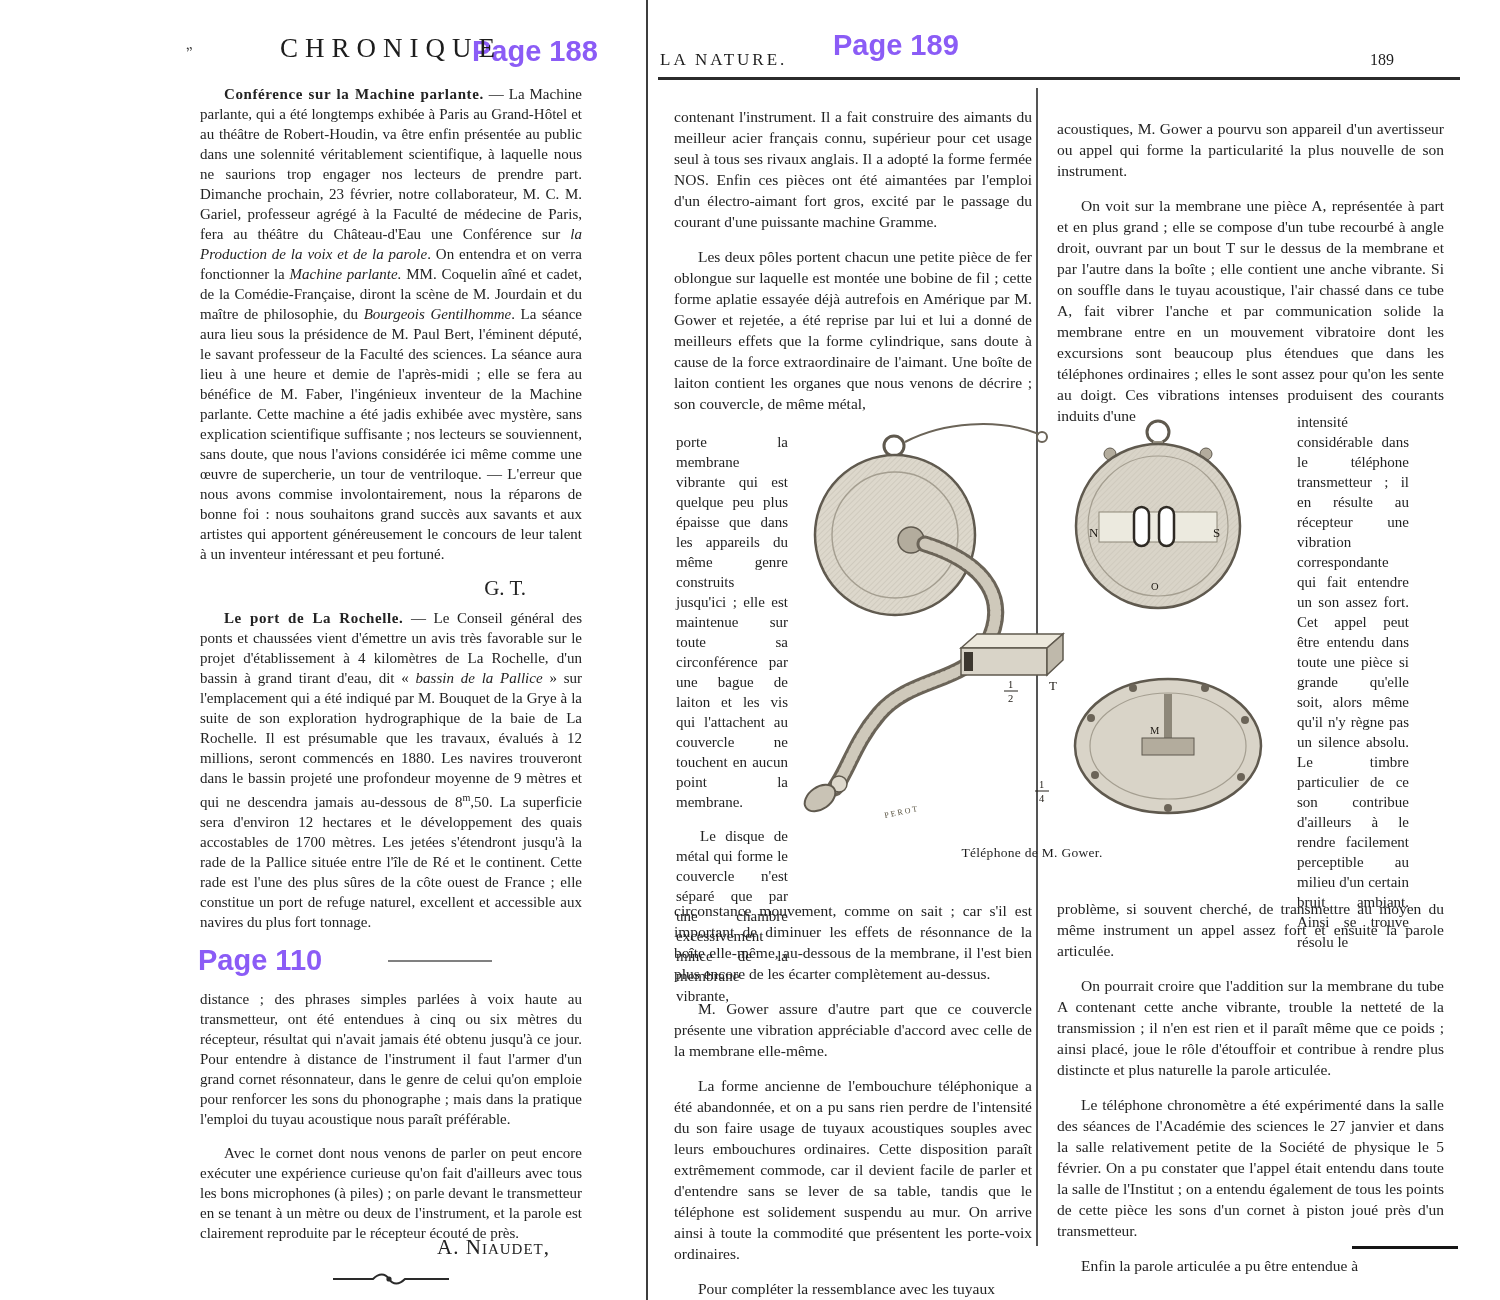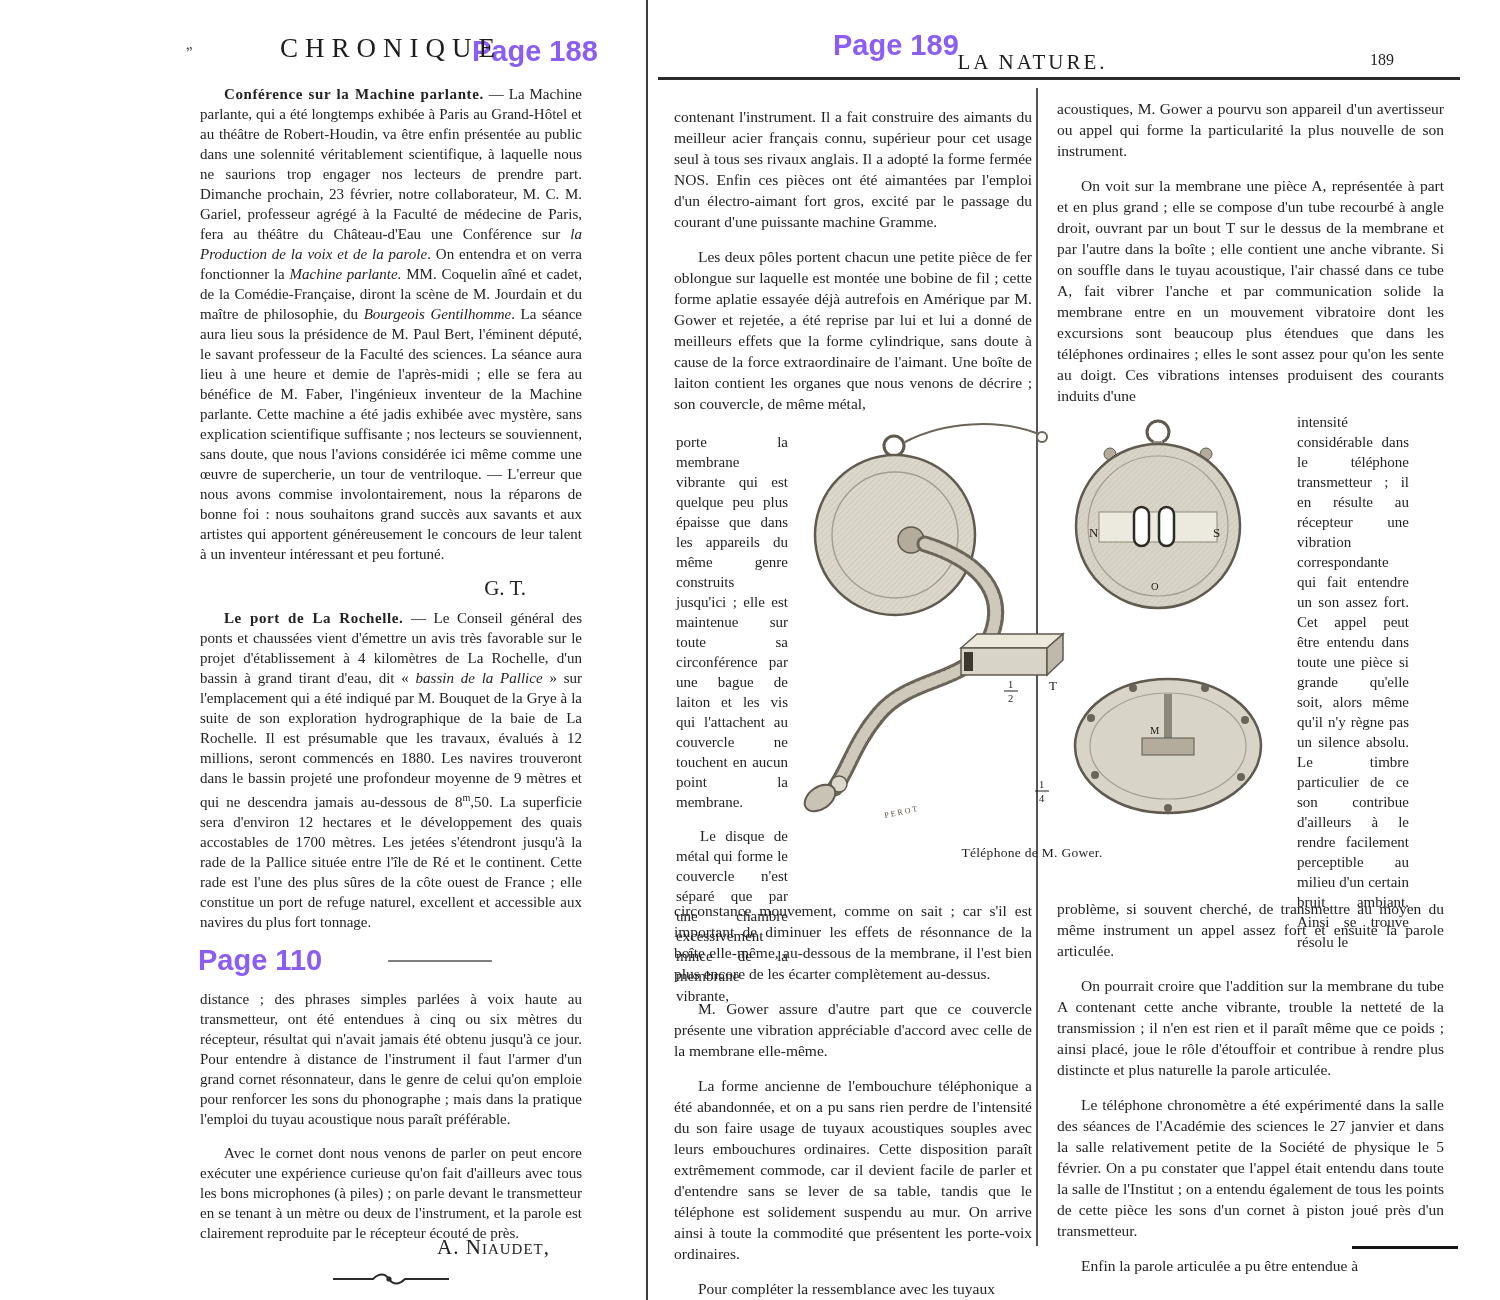--- a/index.html
+++ b/index.html
@@ -24,21 +24,21 @@
   }
   .corner-mark{font-size:15px;color:#3a3a3a;transform:rotate(-12deg)}
   .sig{text-align:right;padding-right:70px;margin-top:2px;font-size:21px}
   .sig-inline{margin-top:-20px;padding-right:46px;font-variant:small-caps;letter-spacing:1px}
   .red-label{
     font-family:"Liberation Sans","DejaVu Sans",sans-serif;
     font-weight:bold;font-size:29px;color:#8b5cf6;white-space:nowrap;line-height:1;
   }
   .p190row{display:flex;align-items:center;margin:14px 0 6px 12px}
   .dashrule{display:inline-block;width:104px;border-top:2px solid #555;opacity:.75;margin-left:66px}
-  .nature-head{font-size:21px;letter-spacing:3px;color:#1d1d1d;text-align:center}
+  .nature-head{font-size:17px;letter-spacing:3px;color:#1d1d1d;text-align:left}
   .pageno{font-size:16px;color:#1d1d1d}
   .hrule{height:2.5px;background:#2b2b2b}
   .vrule{width:2px;background:#3d3d3d}
   .vrule2{width:1.5px;background:#555}
   .caption{font-size:13.5px;text-align:center;letter-spacing:.3px;color:#1f1f1f}
   .flourish{text-align:center;margin-top:14px}
   .figlabel{font-family:"Liberation Serif",serif;font-size:13px;fill:#25211b}
   .figlabel-sm{font-family:"Liberation Serif",serif;font-size:10.5px;fill:#25211b}
   .engraver{font-family:"Liberation Serif",serif;font-size:8px;letter-spacing:2px;fill:#57513f}
   .botmark{height:3px;background:#161616}
@@ -89,21 +89,21 @@
   <p>Le disque de métal qui forme le couvercle n'est séparé que par une chambre excessivement mince de la membrane vibrante,</p>
 </div>
 
 <div class="abs col colwide" style="left:660px;top:886px;width:386px">
   <p class="cont">circonstance mouvement, comme on sait ; car s'il est important de diminuer les effets de résonnance de la boîte elle-même, au-dessous de la membrane, il l'est bien plus encore de les écarter complètement au-dessus.</p>
   <p>M. Gower assure d'autre part que ce couvercle présente une vibration appréciable d'accord avec celle de la membrane elle-même.</p>
   <p>La forme ancienne de l'embouchure téléphonique a été abandonnée, et on a pu sans rien perdre de l'intensité du son faire usage de tuyaux acoustiques souples avec leurs embouchures ordinaires. Cette disposition paraît extrêmement commode, car il devient facile de parler et d'entendre sans se lever de sa table, tandis que le téléphone est solidement suspendu au mur. On arrive ainsi à toute la commodité que présentent les porte-voix ordinaires.</p>
   <p>Pour compléter la ressemblance avec les tuyaux</p>
 </div>
 
-<div class="abs col colwide" style="left:1043px;top:84px;width:415px">
+<div class="abs col colwide" style="left:1043px;top:104px;width:415px">
   <p class="cont">acoustiques, M. Gower a pourvu son appareil d'un avertisseur ou appel qui forme la particularité la plus nouvelle de son instrument.</p>
   <p>On voit sur la membrane une pièce A, représentée à part et en plus grand ; elle se compose d'un tube recourbé à angle droit, ouvrant par un bout T sur le dessus de la membrane et par l'autre dans la boîte ; elle contient une anche vibrante. Si on souffle dans le tuyau acoustique, l'air chassé dans ce tube A, fait vibrer l'anche et par communication solide la membrane entre en un mouvement vibratoire dont les excursions sont beaucoup plus étendues que dans les téléphones ordinaires ; elles le sont assez pour qu'on les sente au doigt. Ces vibrations intenses produisent des courants induits d'une</p>
 </div>
 
 <div class="abs col narrow" style="left:1283px;top:398px;width:140px">
   <p class="cont">intensité considérable dans le téléphone transmetteur ; il en résulte au récepteur une vibration correspondante qui fait entendre un son assez fort. Cet appel peut être entendu dans toute une pièce si grande qu'elle soit, alors même qu'il n'y règne pas un silence absolu. Le timbre particulier de ce son contribue d'ailleurs à le rendre facilement perceptible au milieu d'un certain bruit ambiant. Ainsi se trouve résolu le</p>
 </div>
 
 <div class="abs col colwide" style="left:1043px;top:884px;width:415px">
   <p class="cont">problème, si souvent cherché, de transmettre au moyen du même instrument un appel assez fort et ensuite la parole articulée.</p>

